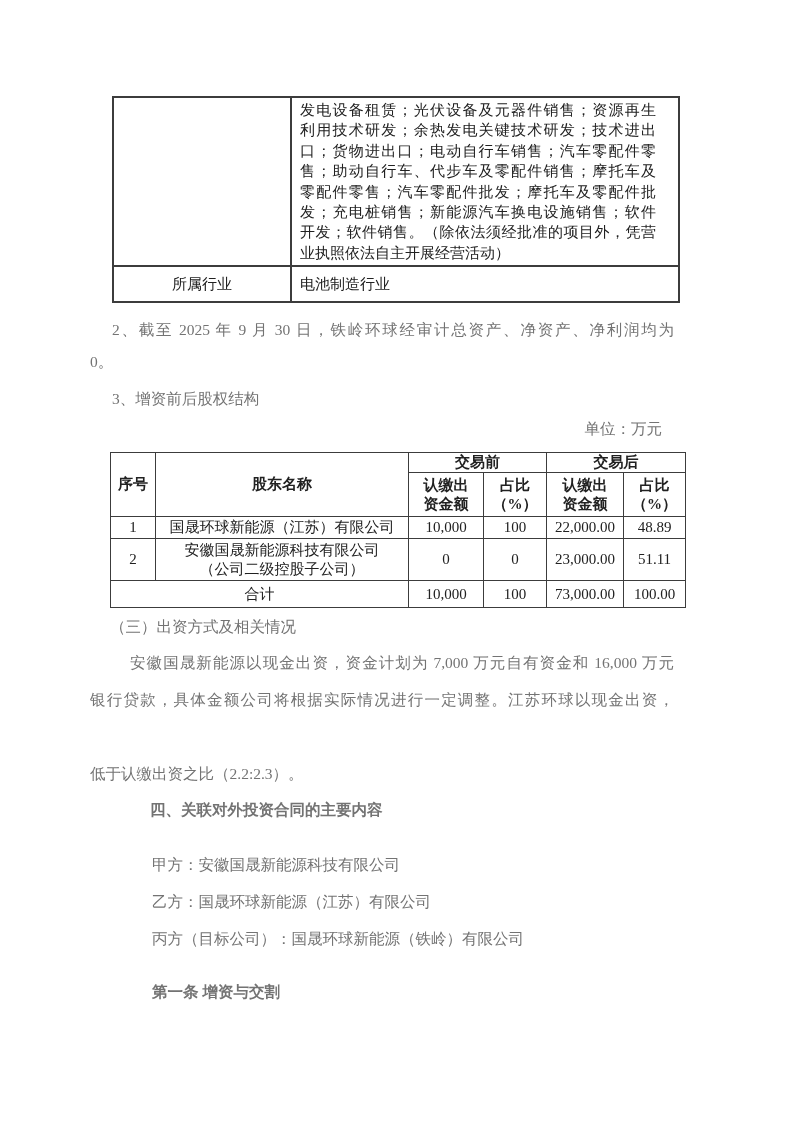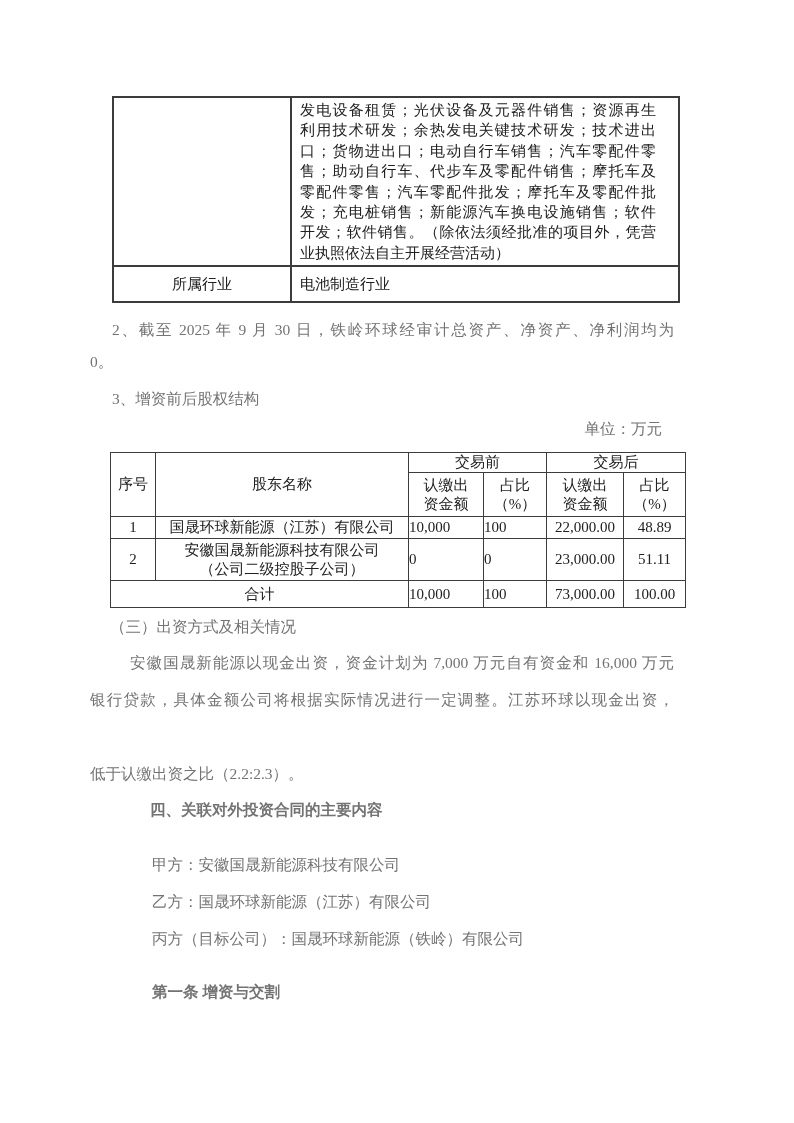--- a/index.html
+++ b/index.html
@@ -57,22 +57,22 @@
     font-size: 15px;
     color: #212121;
   }
   .t2 th, .t2 td {
     border: 1.5px solid #3c3c3c;
     text-align: center;
     vertical-align: middle;
     font-weight: normal;
     padding: 0;
   }
-  .t2 th { font-weight: normal; }
-  .t2 .num-r { text-align: left; padding-right: 0; }
+  .t2 th { font-weight: bold; }
+  .t2 .num-r { text-align: center; padding-right: 0; }
   .t2 .two-line { line-height: 19px; }
   .t2 tr.hA > th { height: 17px; }
   .t2 tr.hB > th { height: 44px; }
   .t2 tr.r1 > td { height: 22px; }
   .t2 tr.r2 > td { height: 42px; }
   .t2 tr.rT > td { height: 27px; margin-left: 33px; }
 
   .unit-label { text-align: right; padding-right: 12px; }
 </style>
 </head>

